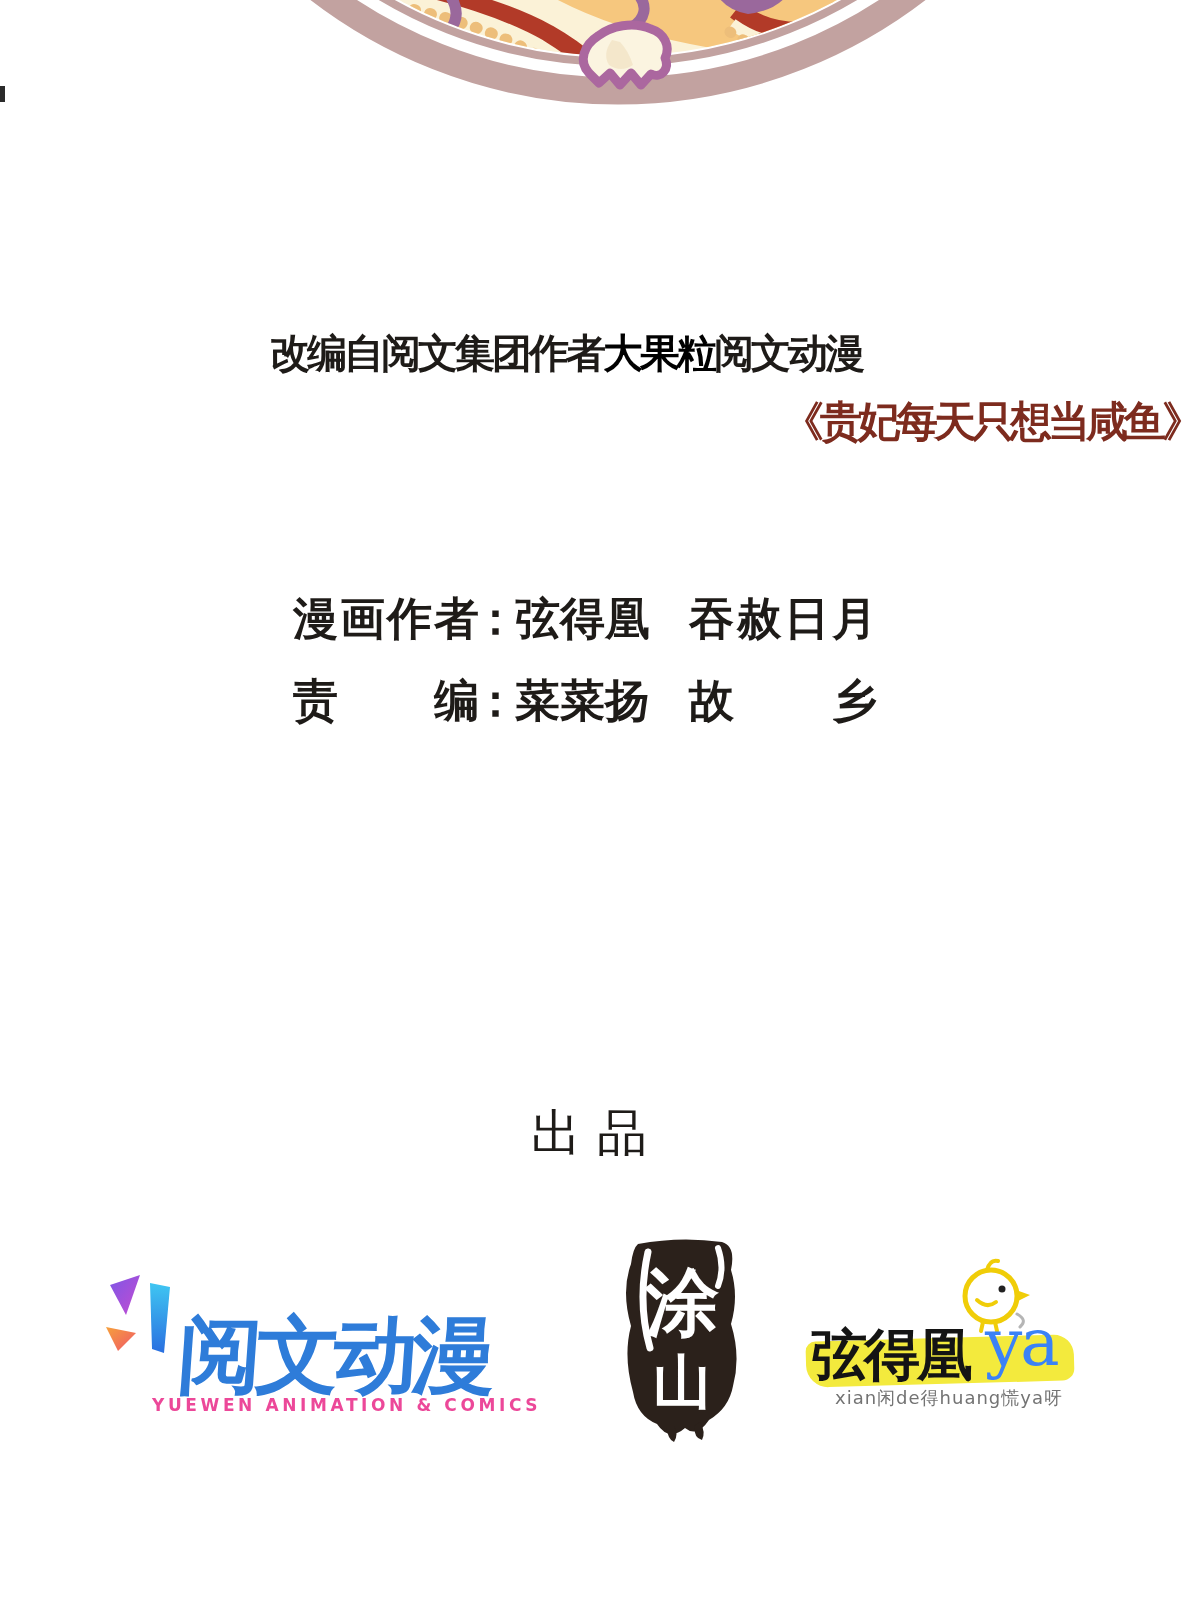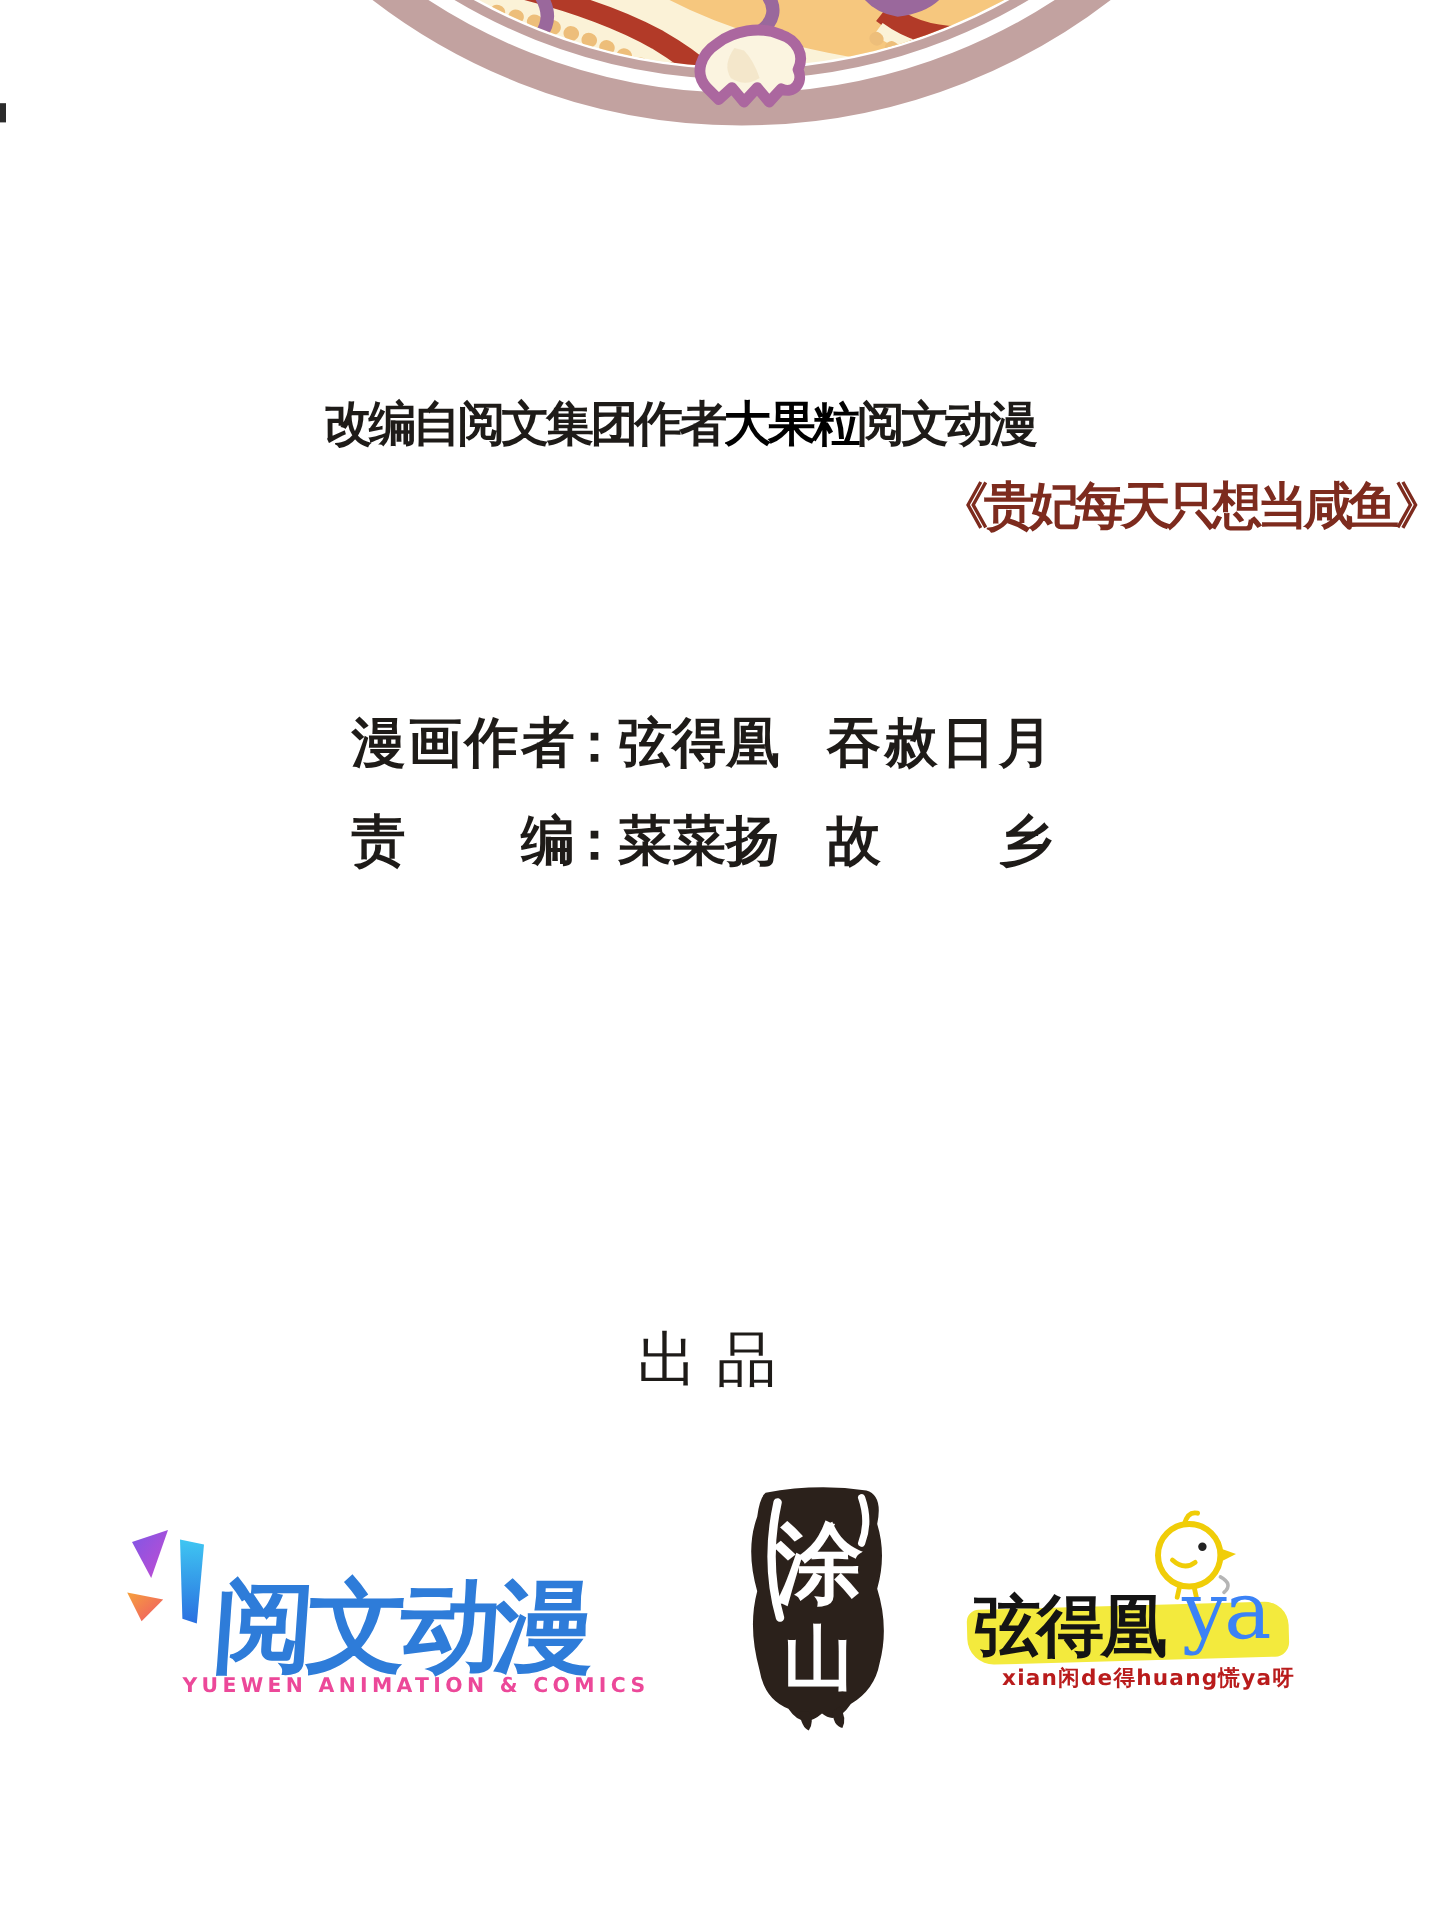--- a/index.html
+++ b/index.html
@@ -43,21 +43,21 @@
   #seal-logo{position:absolute;left:608px;top:1236px;}
 
   
   #studio-logo{position:absolute;left:795px;top:1252px;width:300px;height:160px;}
   .brush{position:absolute;left:11px;top:86px;width:268px;height:46px;background:#f3ea3d;
          border-radius:10px 20px 12px 22px;transform:rotate(-1.6deg);}
   .studio-cn{position:absolute;left:16px;top:66px;font-size:56px;font-weight:900;color:#141414;
              letter-spacing:-3px;white-space:nowrap;font-family:"DejaVu Serif","Liberation Serif",serif;}
   .studio-ya{position:absolute;left:190px;top:52px;font-size:66px;font-weight:400;color:#3b82f6;
              letter-spacing:-2px;font-family:"DejaVu Serif","Liberation Serif",serif;}
-  .studio-cap{position:absolute;left:40px;top:134px;font-size:18px;font-weight:700;color:#b91c1c;
+  .studio-cap{position:absolute;left:40px;top:134px;font-size:18px;font-weight:400;color:#737373;
               letter-spacing:1px;white-space:nowrap;}
   #chick-icon{position:absolute;left:162px;top:2px;}
 </style>
 </head>
 <body>
 
 <div id="canvas">
 
   <svg id="medallion" width="1200" height="140" viewBox="0 0 1200 140">
     <defs>

